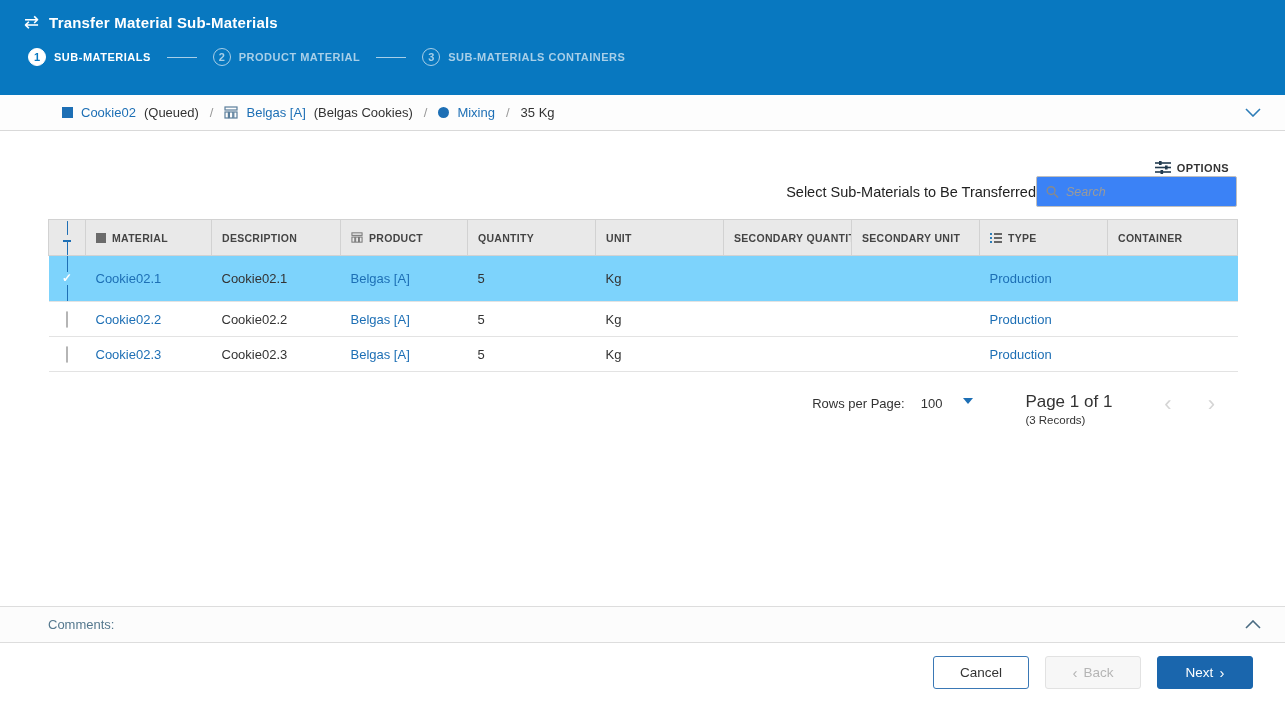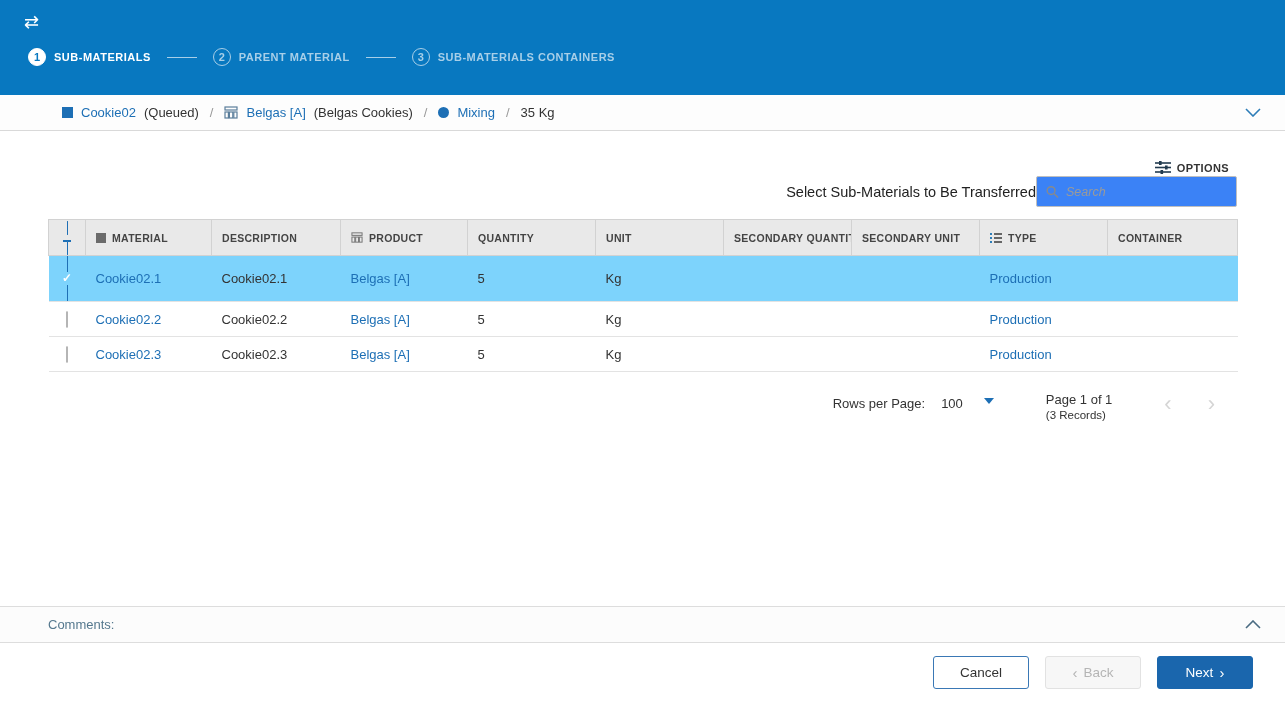--- a/index.html
+++ b/index.html
@@ -65,21 +65,21 @@
     display:block; text-align:center; line-height:15px; }
   .cb-col { text-align:center; }
 
   
   .pagination { display:flex; align-items:flex-start; justify-content:flex-end; margin-top:20px;
     padding-right:22px; gap:52px; }
   .rpp { font-size:13px; color:#333; display:flex; align-items:flex-start; gap:16px; padding-top:4px; cursor:pointer; }
   .rpp-caret { width:0; height:0; border-left:5px solid transparent; border-right:5px solid transparent;
     border-top:6px solid #1d6fb5; margin-left:5px; margin-top:2px; }
   .page-info { display:flex; flex-direction:column; gap:2px; }
-  .page-line1 { font-size:13px; color:#333; }
+  .page-line1 { font-size:17px; color:#333; }
   .page-line2 { font-size:11.5px; color:#333; }
   .pager-arrows { display:flex; gap:36px; padding-top:2px; }
   .pager-arrow { font-size:22px; line-height:20px; color:#d5d5d5; cursor:default; font-weight:400; }
 
   
   .comments-bar { flex:0 0 auto; height:36px; border-top:1px solid #ddd; background:#fcfcfc;
     display:flex; align-items:center; padding:0 24px 0 48px;gap:24px; }
   .comments-label { font-size:13px; color:#55788e; }
   .comments-expander { margin-left:auto; cursor:pointer; display:flex; align-items:center; }
 
@@ -94,30 +94,31 @@
   .btn .chev { font-size:15px; line-height:1; }
 </style>
 </head>
 <body>
 
 <div class="page">
 
   <div class="app-header">
     <div class="title-row">
       <span class="title-icon">⇄</span>
+      <span class="app-title">Transfer Material Sub-Materials</span>
     </div>
     <div class="steps-row">
       <div class="step active">
         <span class="step-circle">1</span>
         <span class="step-label">SUB-MATERIALS</span>
       </div>
       <span class="step-dash"></span>
       <div class="step inactive">
         <span class="step-circle">2</span>
-        <span class="step-label">PARENT MATERIAL</span>
+        <span class="step-label">PRODUCT MATERIAL</span>
       </div>
       <span class="step-dash"></span>
       <div class="step inactive">
         <span class="step-circle">3</span>
         <span class="step-label">SUB-MATERIALS CONTAINERS</span>
       </div>
     </div>
   </div>
 
   <div class="breadcrumb">

